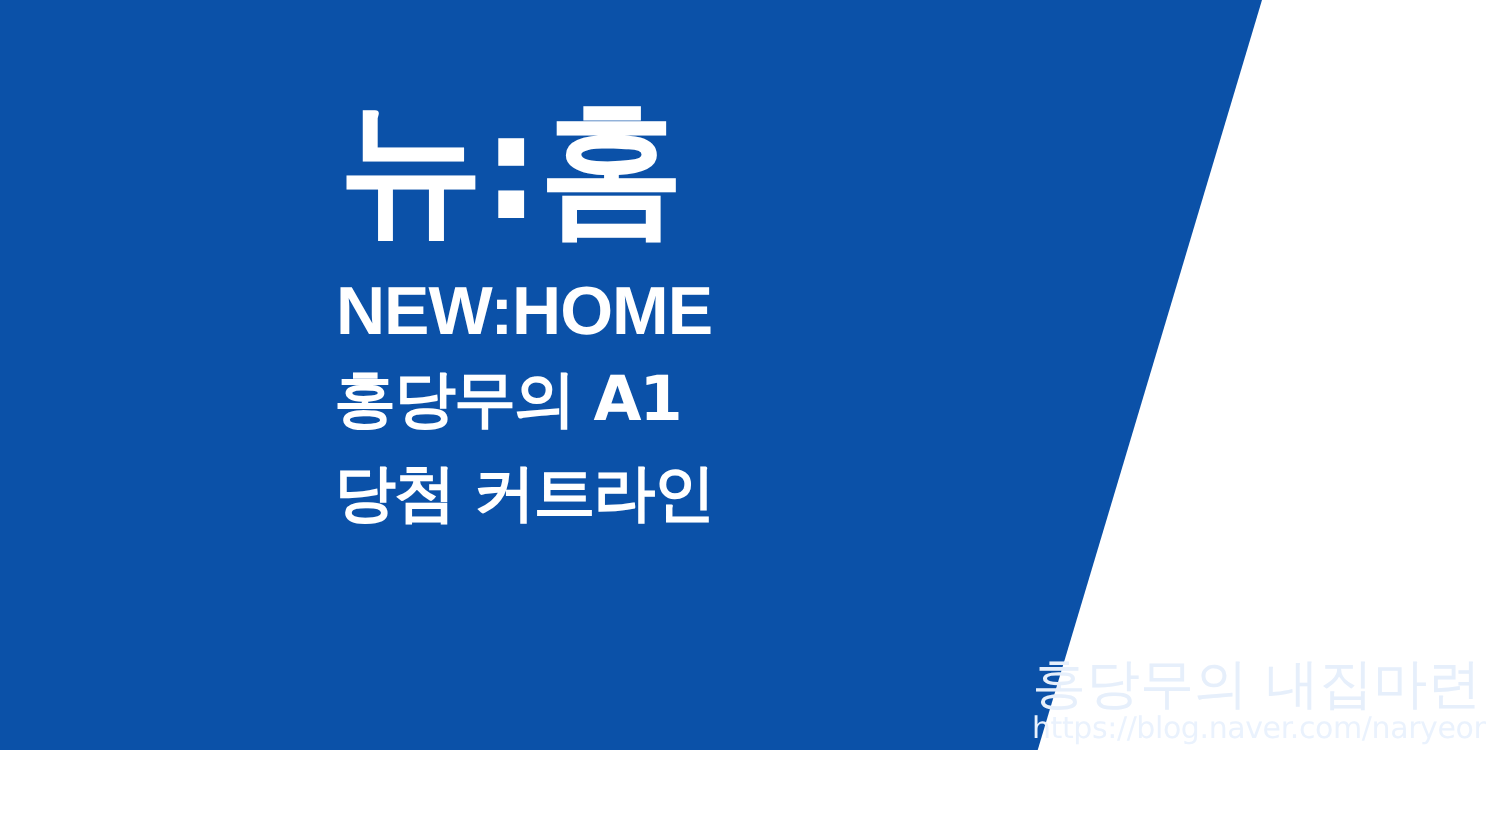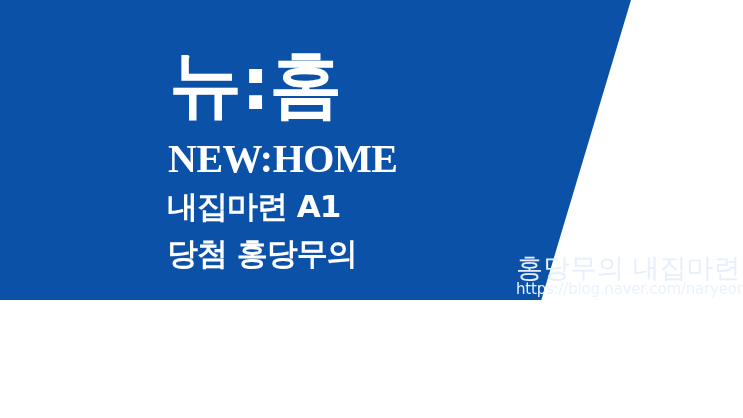--- a/index.html
+++ b/index.html
@@ -3,21 +3,21 @@
 <meta charset="utf-8">
 <style>
   html, body {
     margin: 0;
     padding: 0;
     background: #ffffff;
   }
   #stage {
     position: relative;
     width: 743px;
-    height: 300px;
+    height: 375px;
     overflow: hidden;
     background: #ffffff;
     font-family: "Liberation Sans", "DejaVu Sans", sans-serif;
   }
   
   .bg-blue {
     position: absolute;
     inset: 0;
     background: #0B51A8;
     clip-path: polygon(0 0, 631px 0, 506px 418px, 0 418px);
@@ -35,23 +35,23 @@
     font-weight: 700;
     font-size: 73px;
     line-height: 1.0;
     letter-spacing: -1px;
     color: #ffffff;
     white-space: nowrap;
     margin: 0 0 18px 2px;
     text-rendering: geometricPrecision;
   }
   .logo-wordmark {
-    font-family: Liberation Serif, serif;
+    font-family: Liberation Sans, sans-serif;
     font-weight: 700;
-    font-size: 40px;
+    font-size: 34px;
     line-height: 1.0;
     letter-spacing: -0.5px;
     color: #ffffff;
     white-space: nowrap;
     margin: 0 0 12px 1px;
   }
   .line-sub {
     font-family: "DejaVu Sans", "Liberation Sans", sans-serif;
     font-weight: 700;
     font-size: 31px;
@@ -98,24 +98,24 @@
 
 <div id="stage">
 
   <div class="bg-blue"></div>
 
   <div class="content">
     <div class="logo-mark">뉴:홈</div>
 
     <div class="logo-wordmark">NEW:HOME</div>
 
-    <div class="line-sub">내집마련 A1</div>
+    <div class="line-sub">홍당무의 A1</div>
 
 
-    <div class="line-sub">당첨 홍당무의</div>
+    <div class="line-sub">당첨 커트라인</div>
   </div>
 
   <div class="watermark">
     <div class="wm-title">홍당무의 내집마련</div>
     <div class="wm-url">https://blog.naver.com/naryeong_gi</div>
   </div>
 
 </div>
 
 </body></html>

